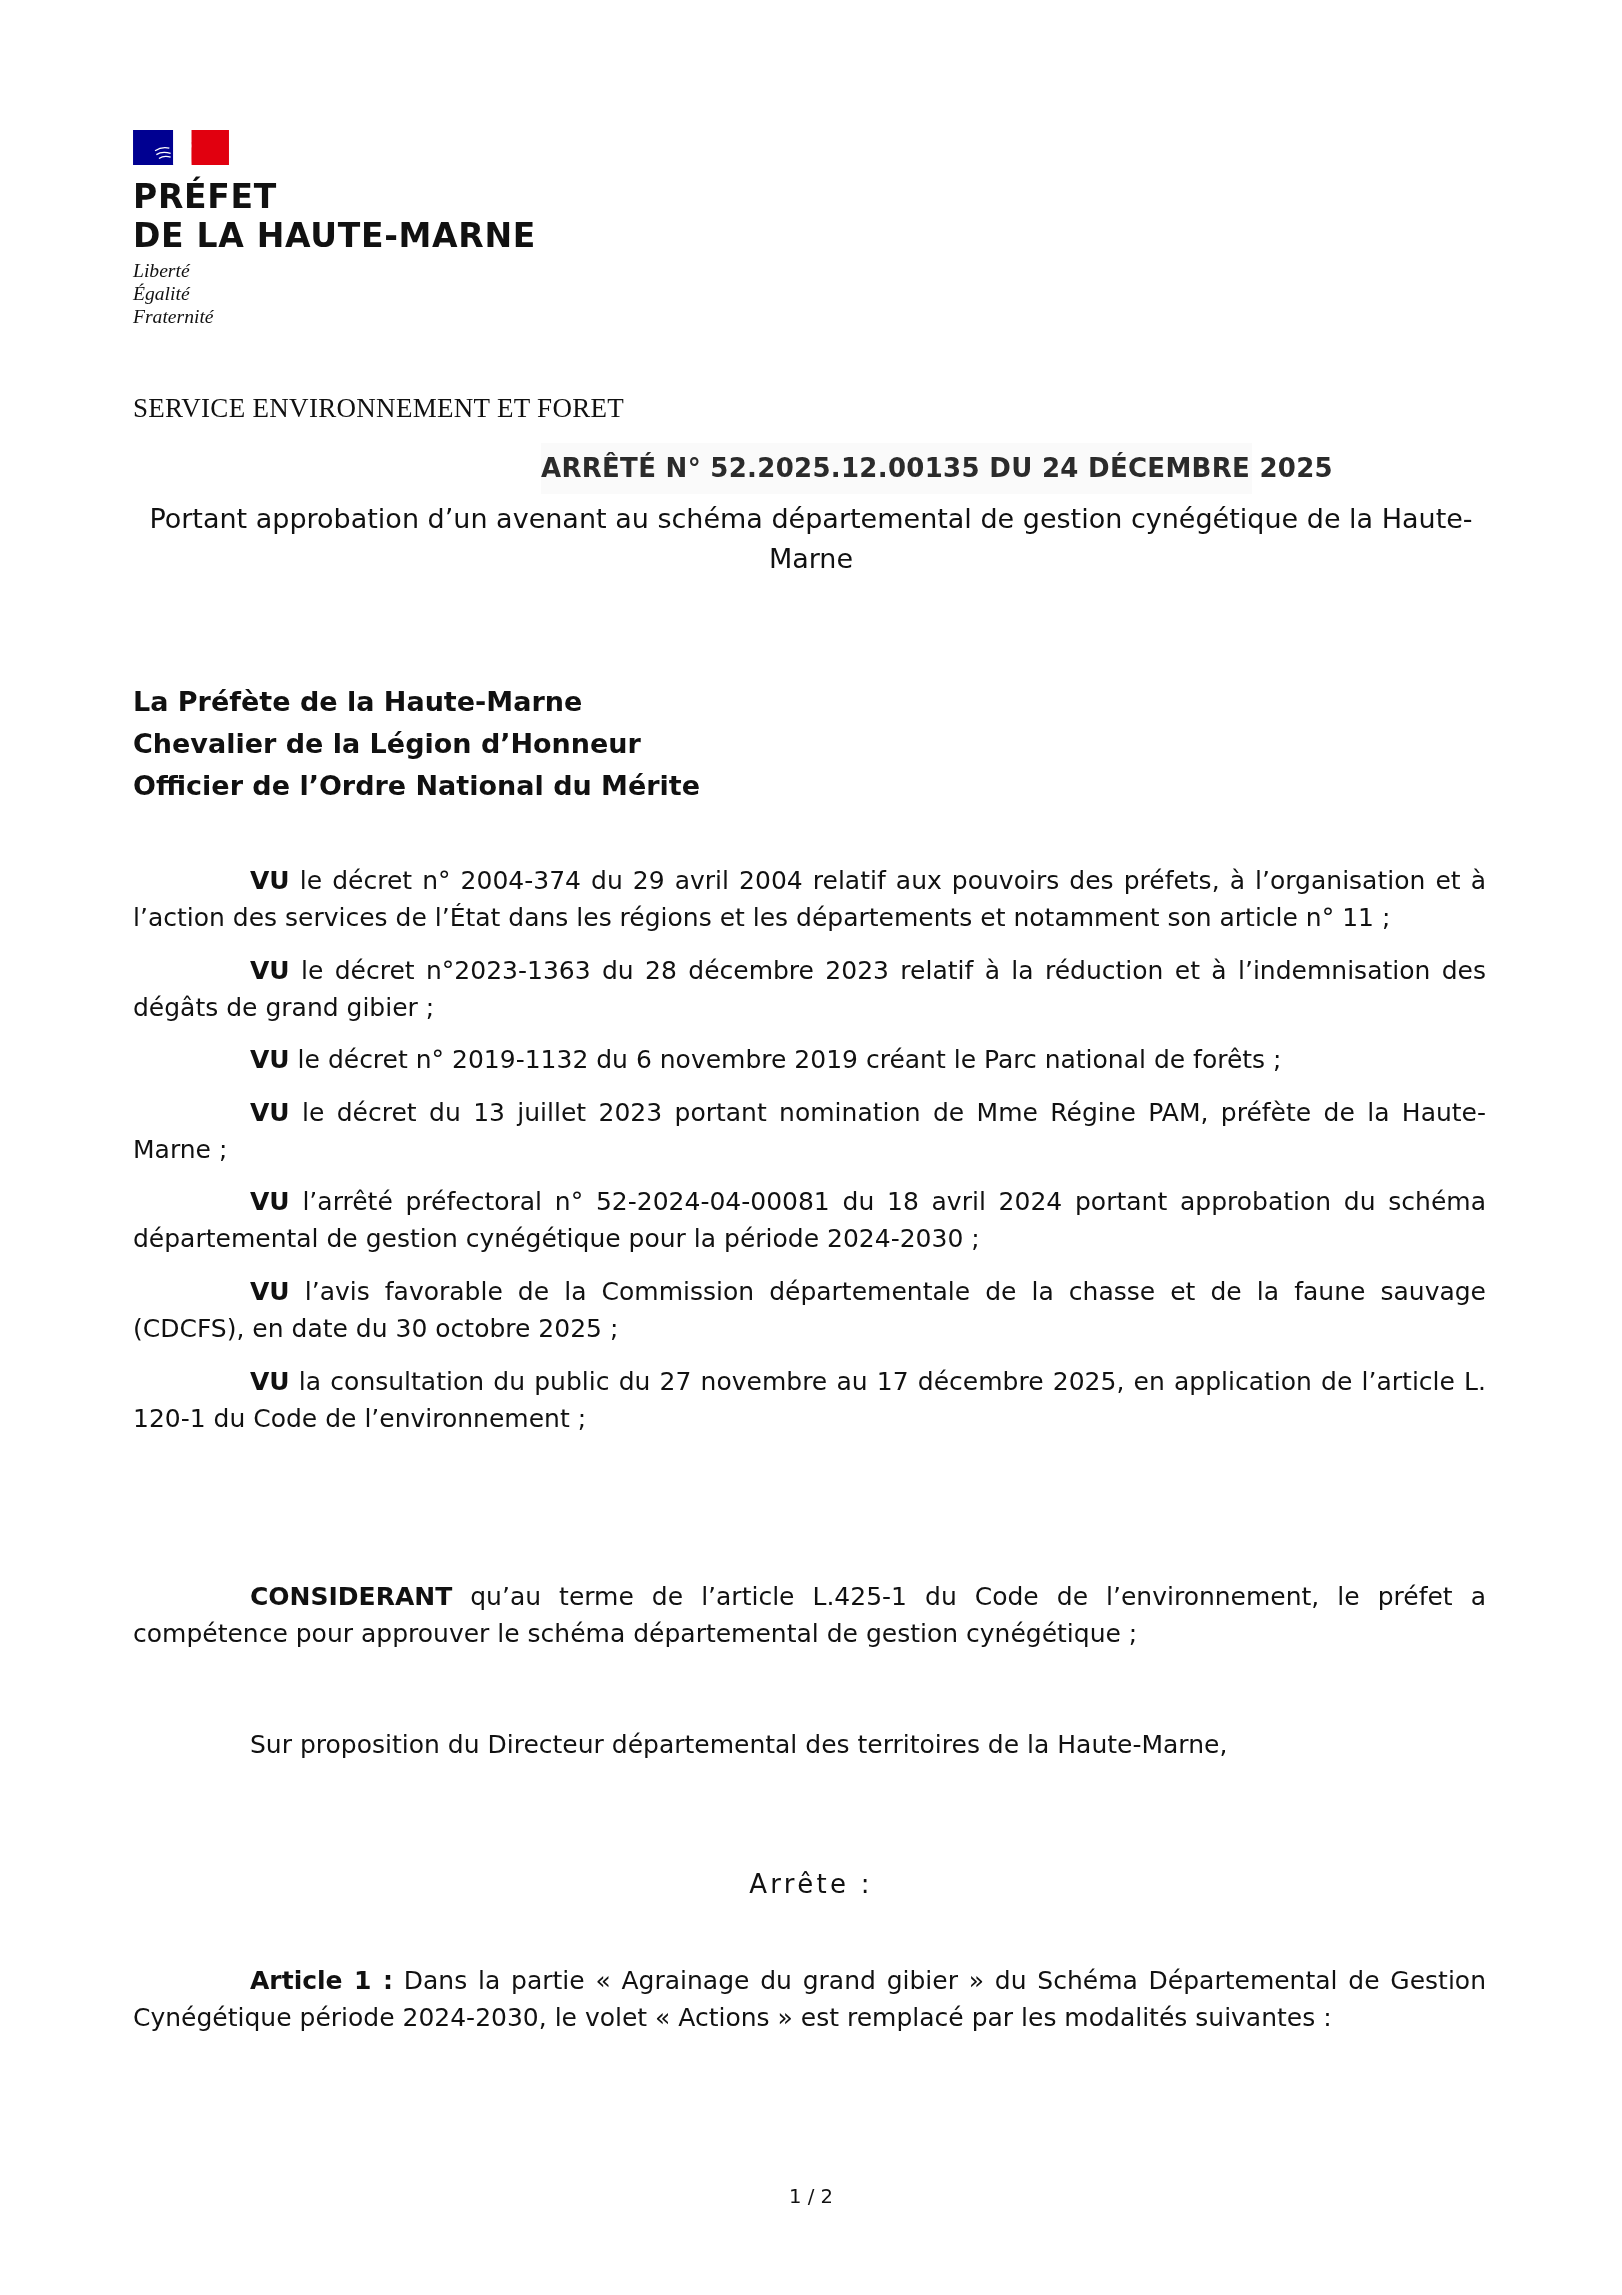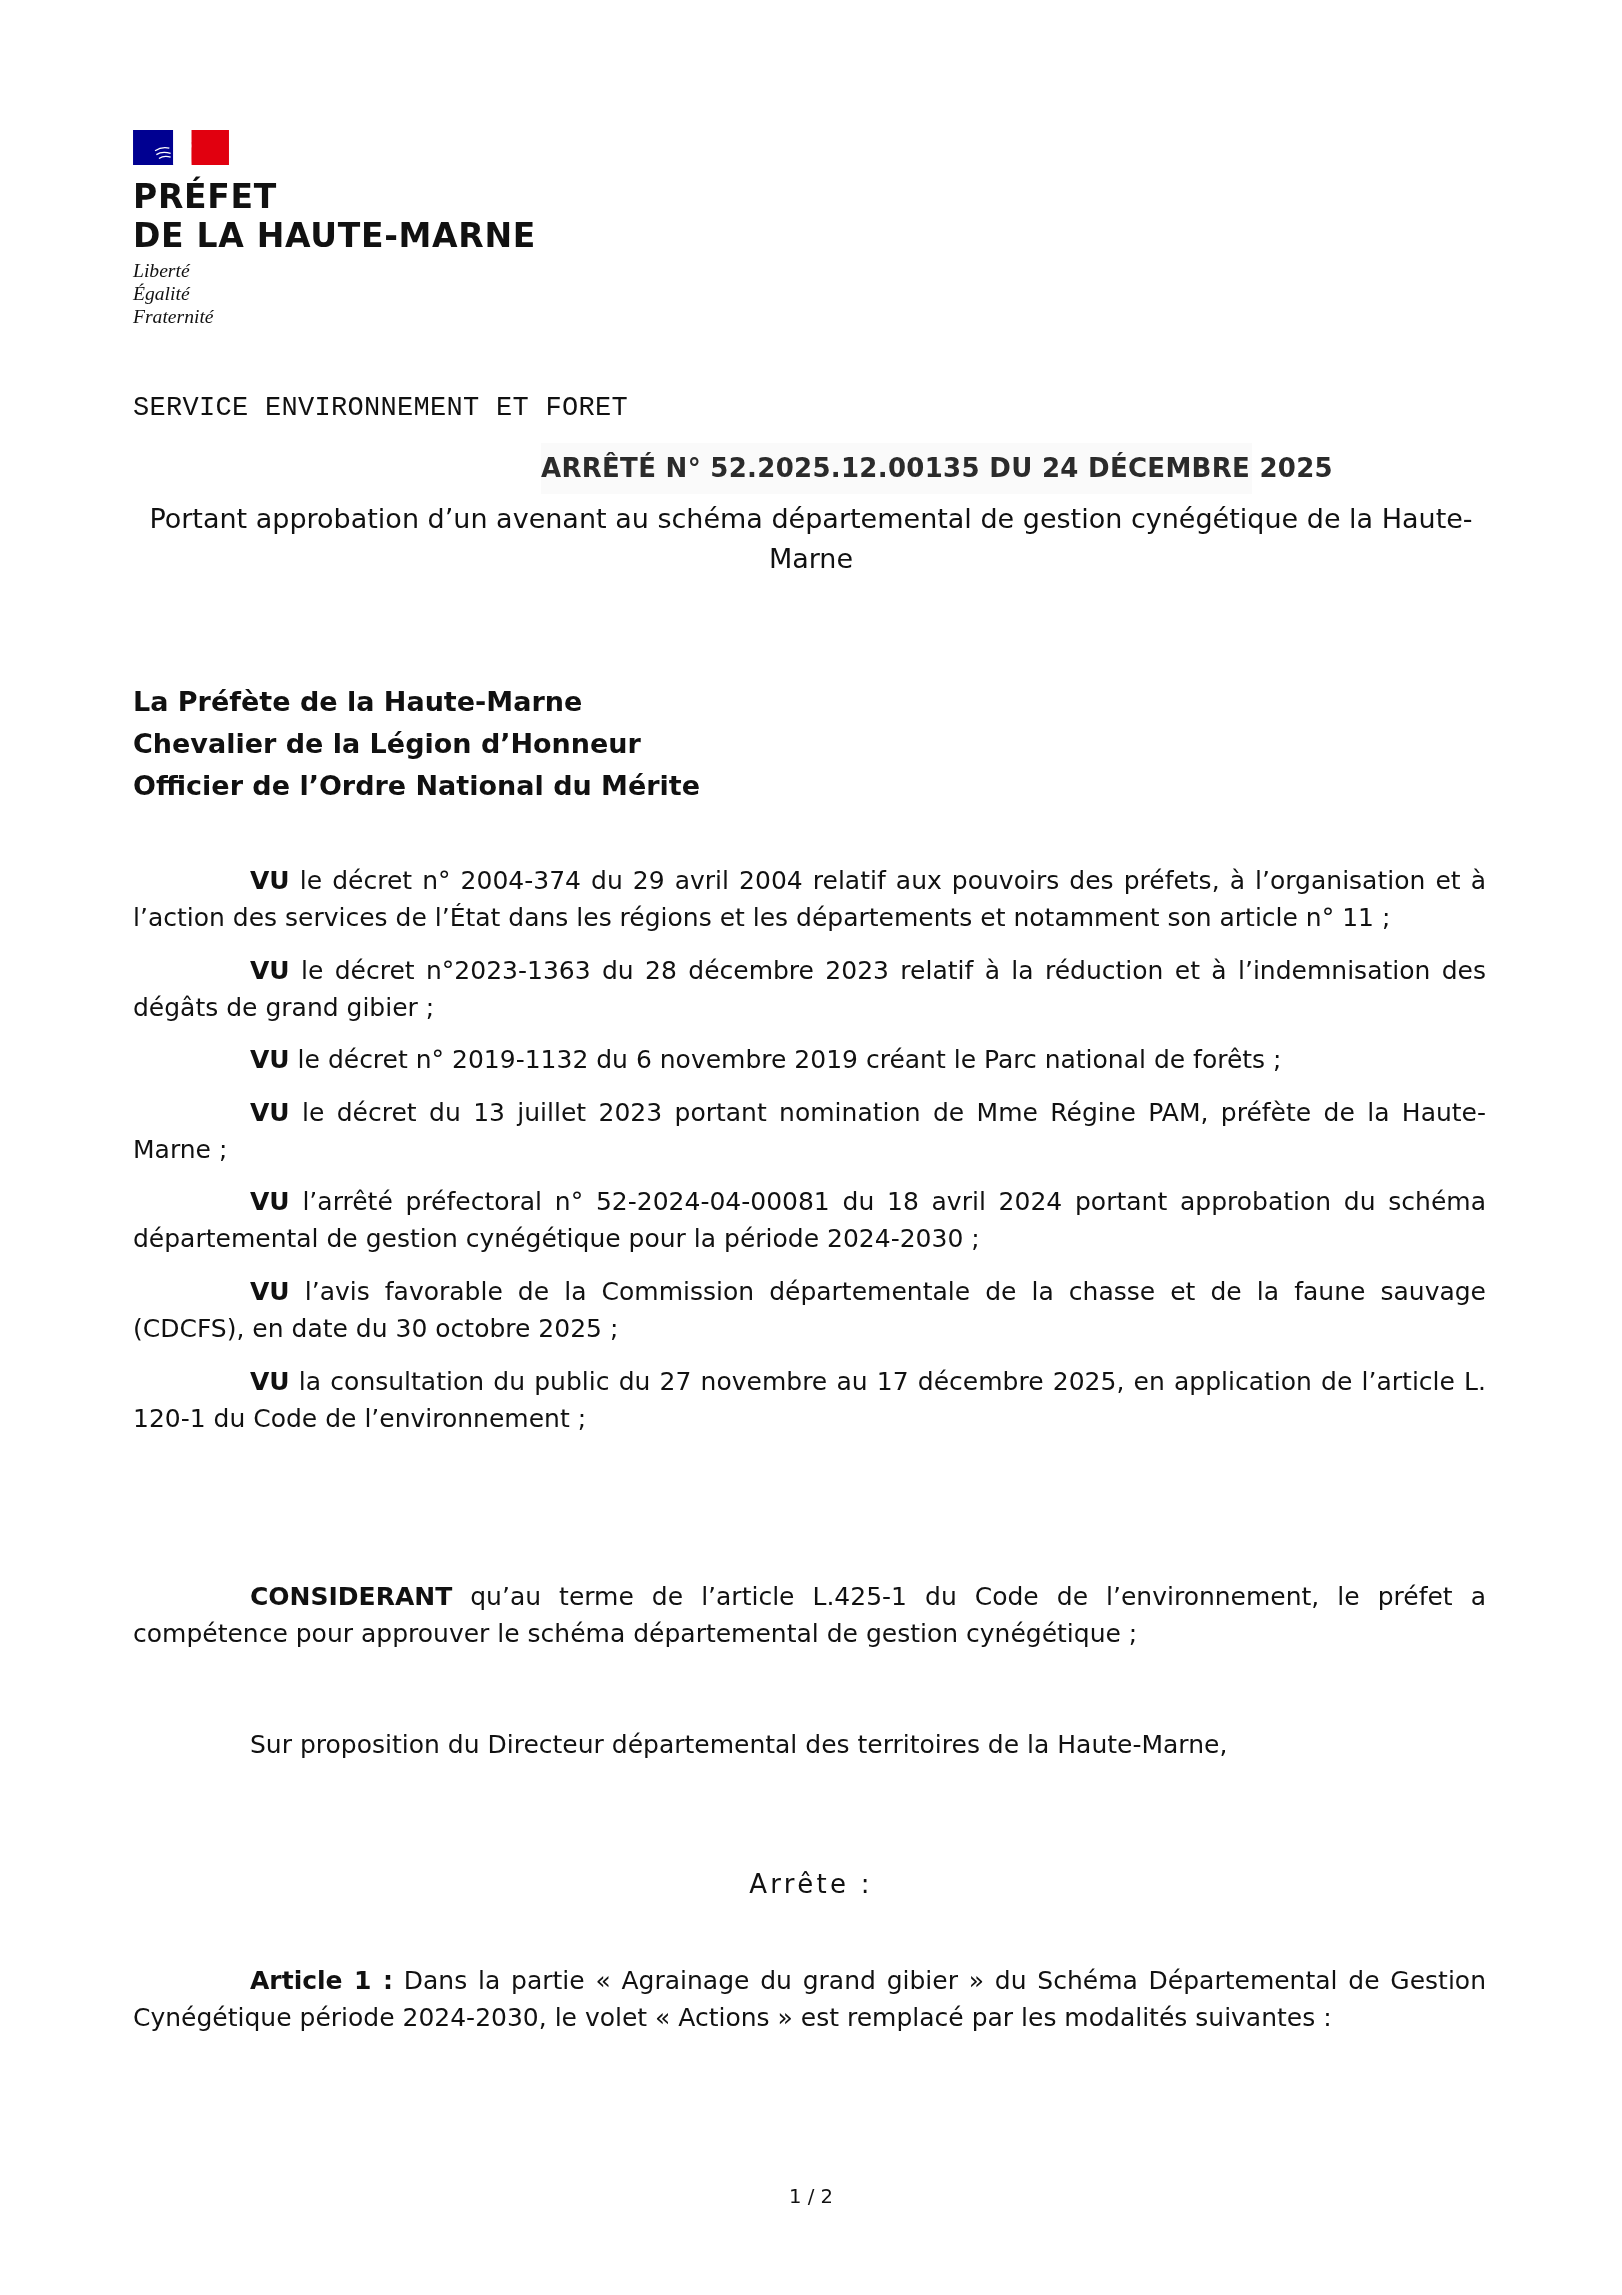--- a/index.html
+++ b/index.html
@@ -69,21 +69,21 @@
       line-height: 52px;
       color: #111;
     }
     .direction div { white-space: nowrap; }
 
     
     .service {
       position: absolute;
       left: 133px;
       top: 390px;
-      font-family: Liberation Mono, monospace;
+      font-family: Liberation Serif, serif;
       font-size: 27px;
       line-height: 37px;
       letter-spacing: 0.3px;
       color: #111;
       white-space: nowrap;
     }
 
     .arrete-number {
       position: absolute;
       left: 541px;

